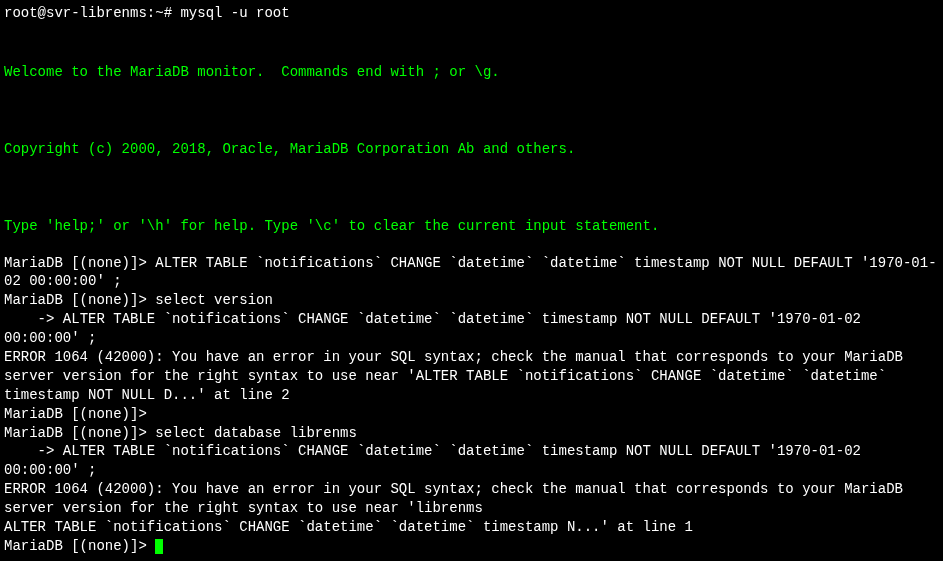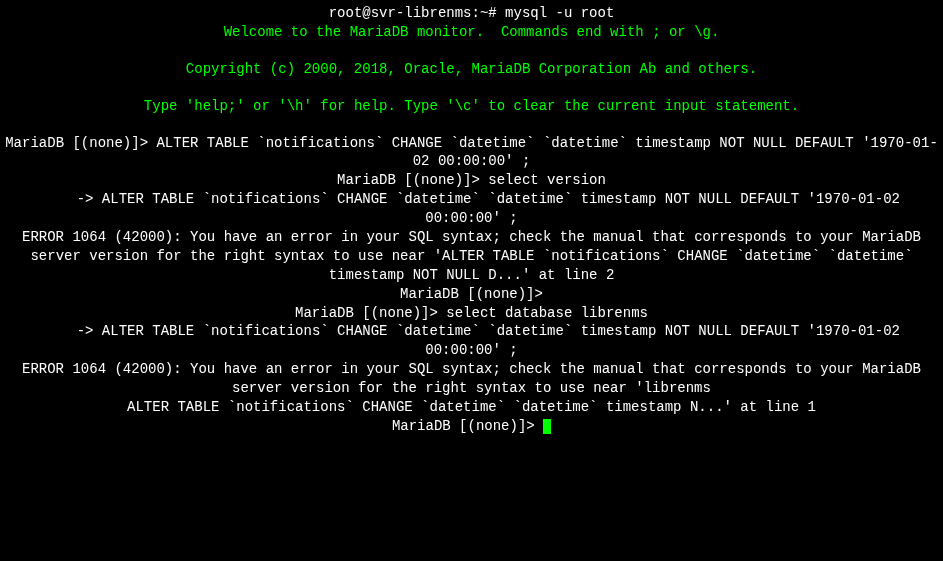--- a/index.html
+++ b/index.html
@@ -11,24 +11,24 @@
       line-height: 1.35;
       color: #ffffff;
       width: 943px;
       height: 561px;
       box-sizing: border-box;
       overflow: hidden;
     }
     .line {
       white-space: pre-wrap;
       word-wrap: break-word;
-      text-align: center;
     }
     .green {
       color: #00ff00;
+      margin-top: 40px;
     }
     .white {
       color: #ffffff;
     }
     .cursor {
       background-color: #00ff00;
       display: inline-block;
       width: 8px;
       height: 15px;
       vertical-align: middle;

